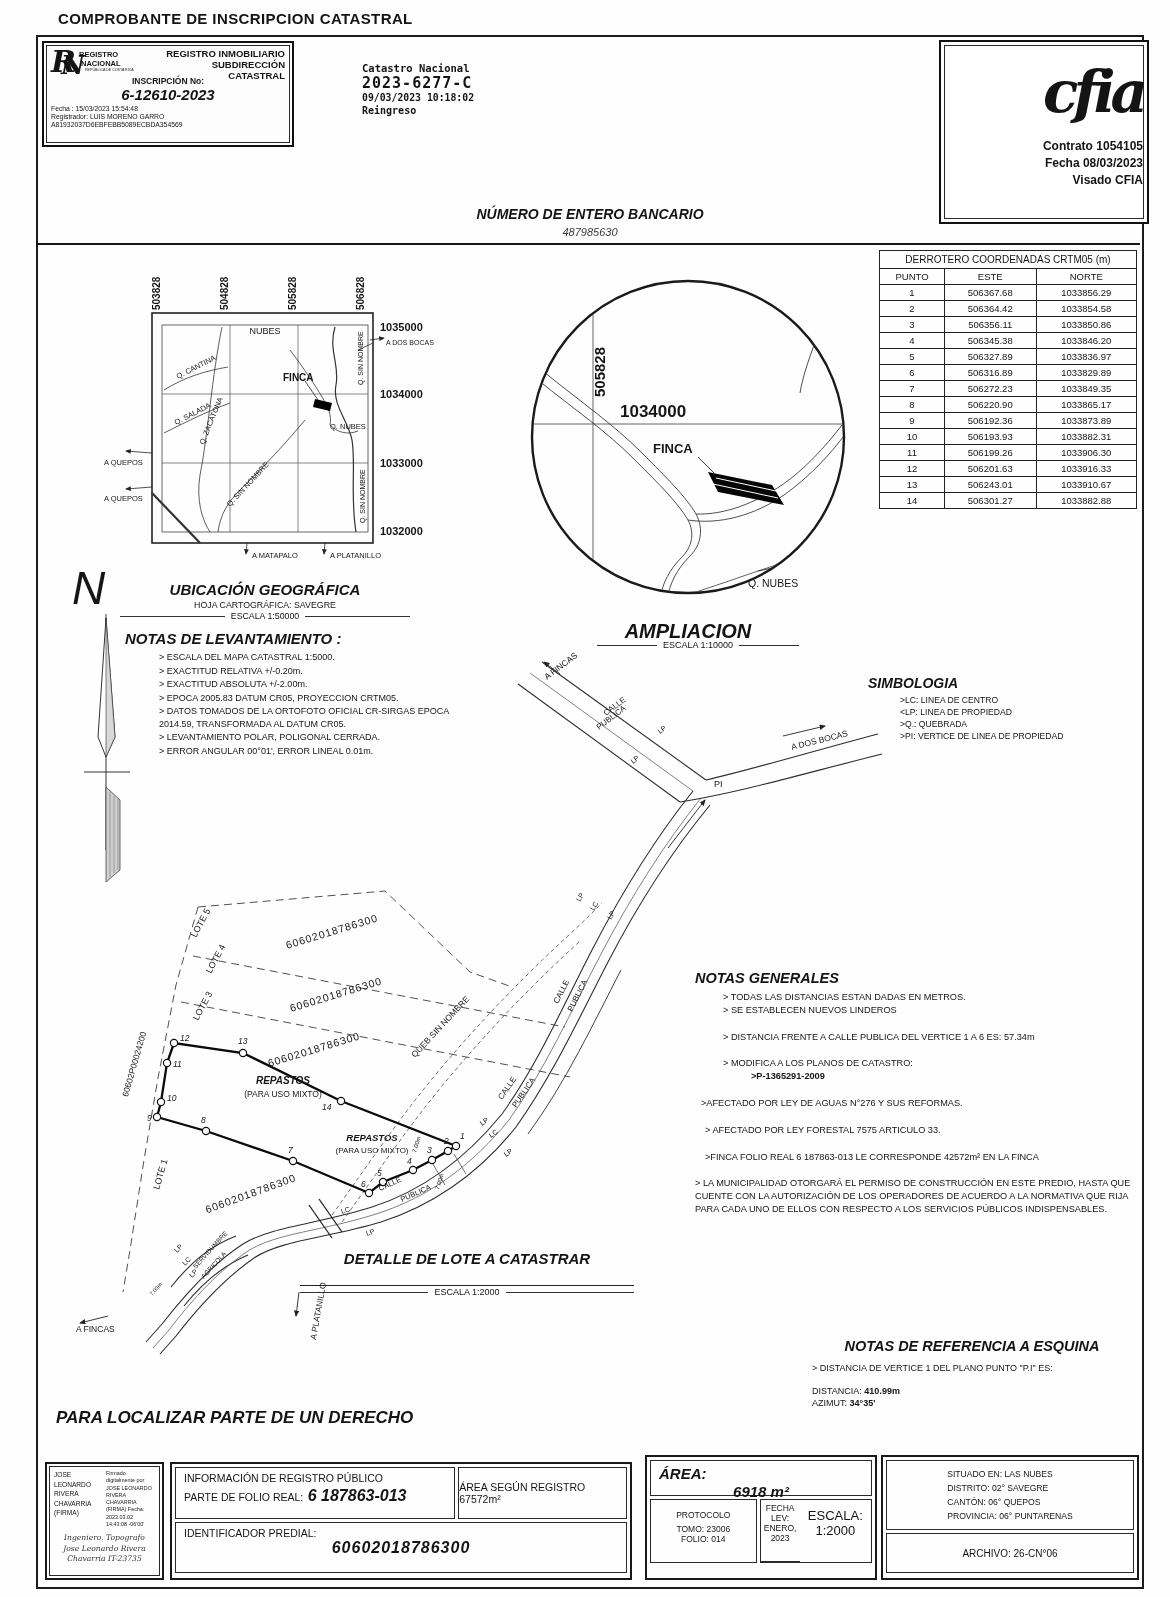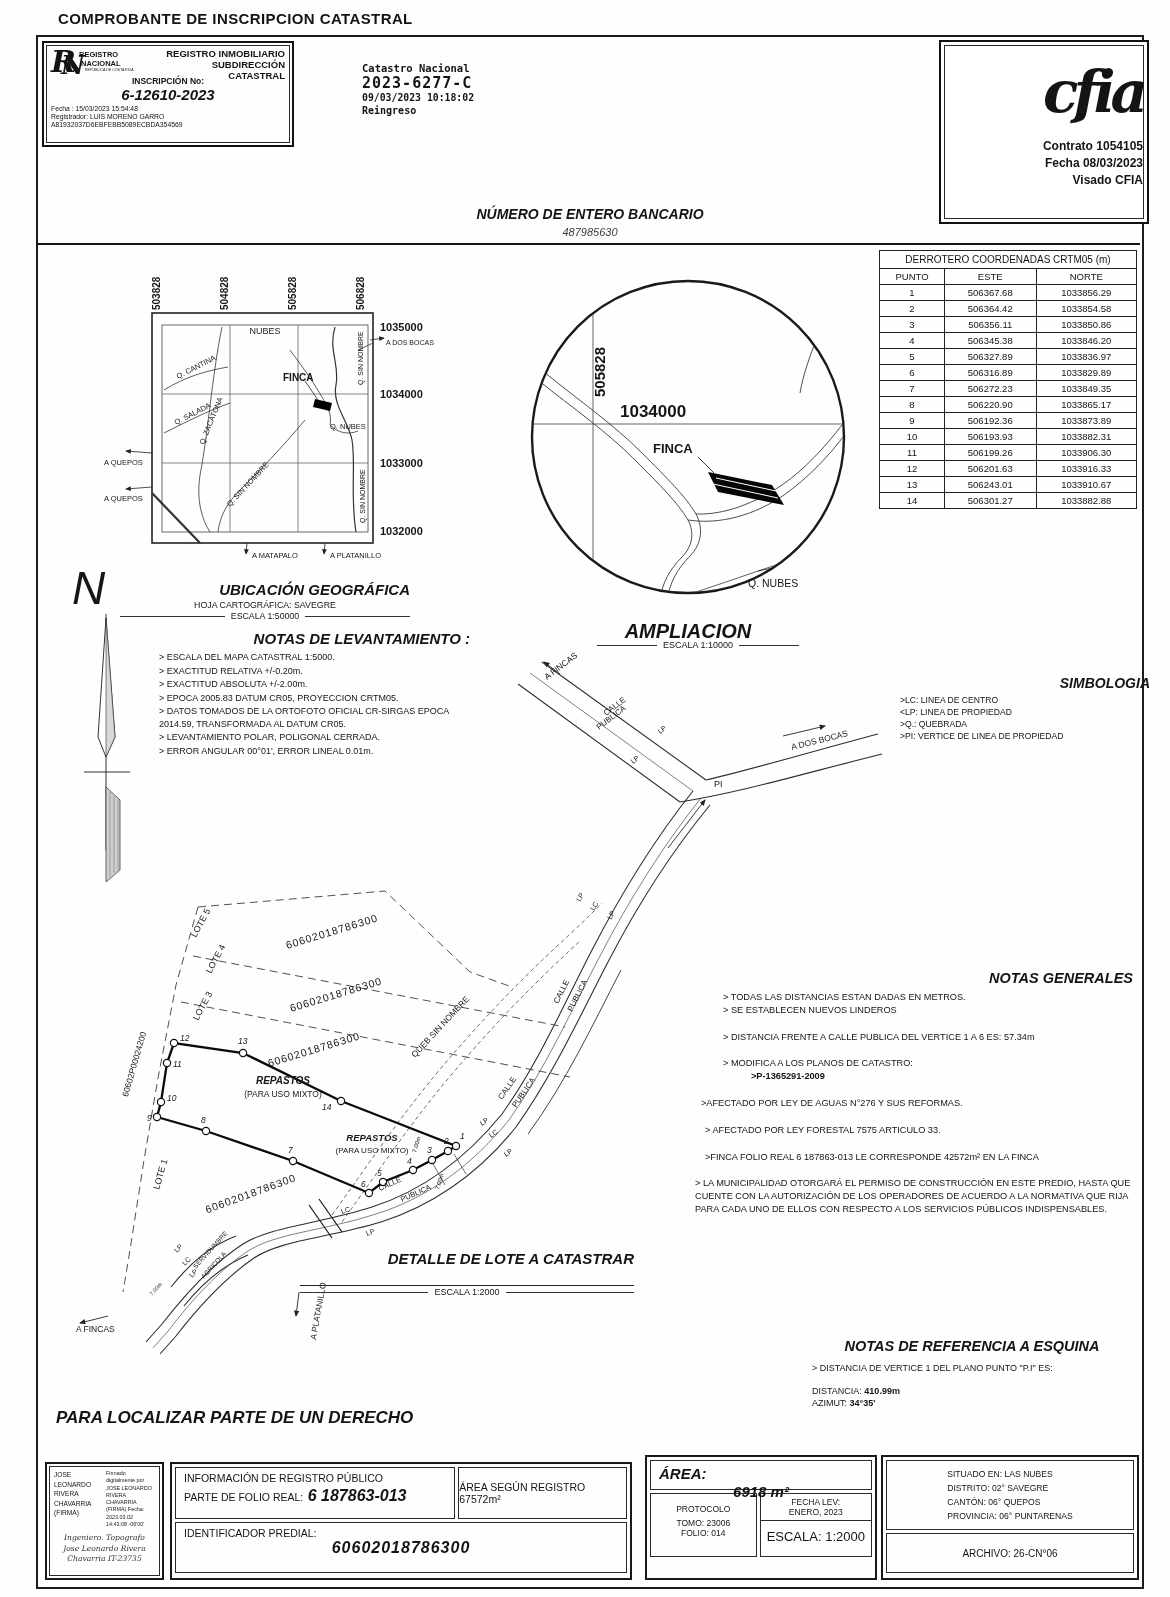--- a/index.html
+++ b/index.html
@@ -1,18 +1,18 @@
 <!DOCTYPE html>
 <html><head>
 <meta charset="utf-8">
 <style>
   html,body{margin:0;padding:0;background:#e9e9e9;}
   .page{position:relative;width:1170px;height:1597px;background:#fefefe;font-family:"Liberation Sans",sans-serif;color:#141414;overflow:hidden;}
   .abs{position:absolute;}
-  .hi{font-weight:bold;font-style:italic;text-align:right;}
+  .hi{font-weight:bold;font-style:italic;}
   .b{font-weight:bold;}
   .c{text-align:center;}
   .mono{font-family:"DejaVu Sans Mono",monospace;font-weight:bold;}
   .frame{border:2px solid #1c1c1c;}
   svg{overflow:visible;}
   svg text{font-family:"Liberation Sans",sans-serif;fill:#161616;}
   table.der{border-collapse:collapse;font-size:9.5px;width:100%;}
   table.der th, table.der td{border:1px solid #222;text-align:center;padding:2px 4px;font-weight:normal;}
   table.der .ttl{font-size:10px;padding:3px;}
   .nl-item{font-size:9px;line-height:12.5px;margin:1px 0 1px 34px;}
@@ -503,31 +503,31 @@
       </div>
       <div class="bxin" style="flex:1;display:flex;align-items:center;justify-content:center;font-size:10.5px">ÁREA SEGÚN REGISTRO 67572m²</div>
     </div>
     <div class="bxin" style="margin-top:3px;height:51px;padding:4px 8px;box-sizing:border-box">
       <div style="font-size:10.5px">IDENTIFICADOR PREDIAL:</div>
       <div class="c hi" style="font-size:16px;letter-spacing:1px">60602018786300</div>
     </div>
   </div>
 
   <div class="abs bx" style="left:645px;top:1455px;width:232px;height:125px;padding:3px">
-    <div class="bxin" style="height:30px;position:relative">
+    <div class="bxin" style="height:36px;position:relative">
       <span class="hi abs" style="left:8px;top:4px;font-size:15px">ÁREA:</span>
       <div class="c hi" style="font-size:15px;margin-top:22px">6918 m²</div>
     </div>
     <div style="display:flex;gap:3px;margin-top:3px;height:64px">
       <div class="bxin c" style="width:48%;padding-top:10px">
         <div style="font-size:8.5px">PROTOCOLO</div>
         <div style="font-size:8.5px;margin-top:4px">TOMO: 23006</div>
         <div style="font-size:8.5px">FOLIO:  014</div>
       </div>
-      <div class="bxin c" style="flex:1;display:flex;flex-direction:column">
+      <div class="bxin c" style="flex:1;display:flex;flex-direction:row">
         <div style="border-bottom:1px solid #2a2a2a;padding:3px 0">
           <div style="font-size:8.5px">FECHA LEV:</div>
           <div style="font-size:8.5px">ENERO, 2023</div>
         </div>
         <div style="font-size:13px;padding-top:8px">ESCALA: 1:2000</div>
       </div>
     </div>
   </div>
 
   <div class="abs bx" style="left:881px;top:1455px;width:258px;height:125px;padding:3px">

